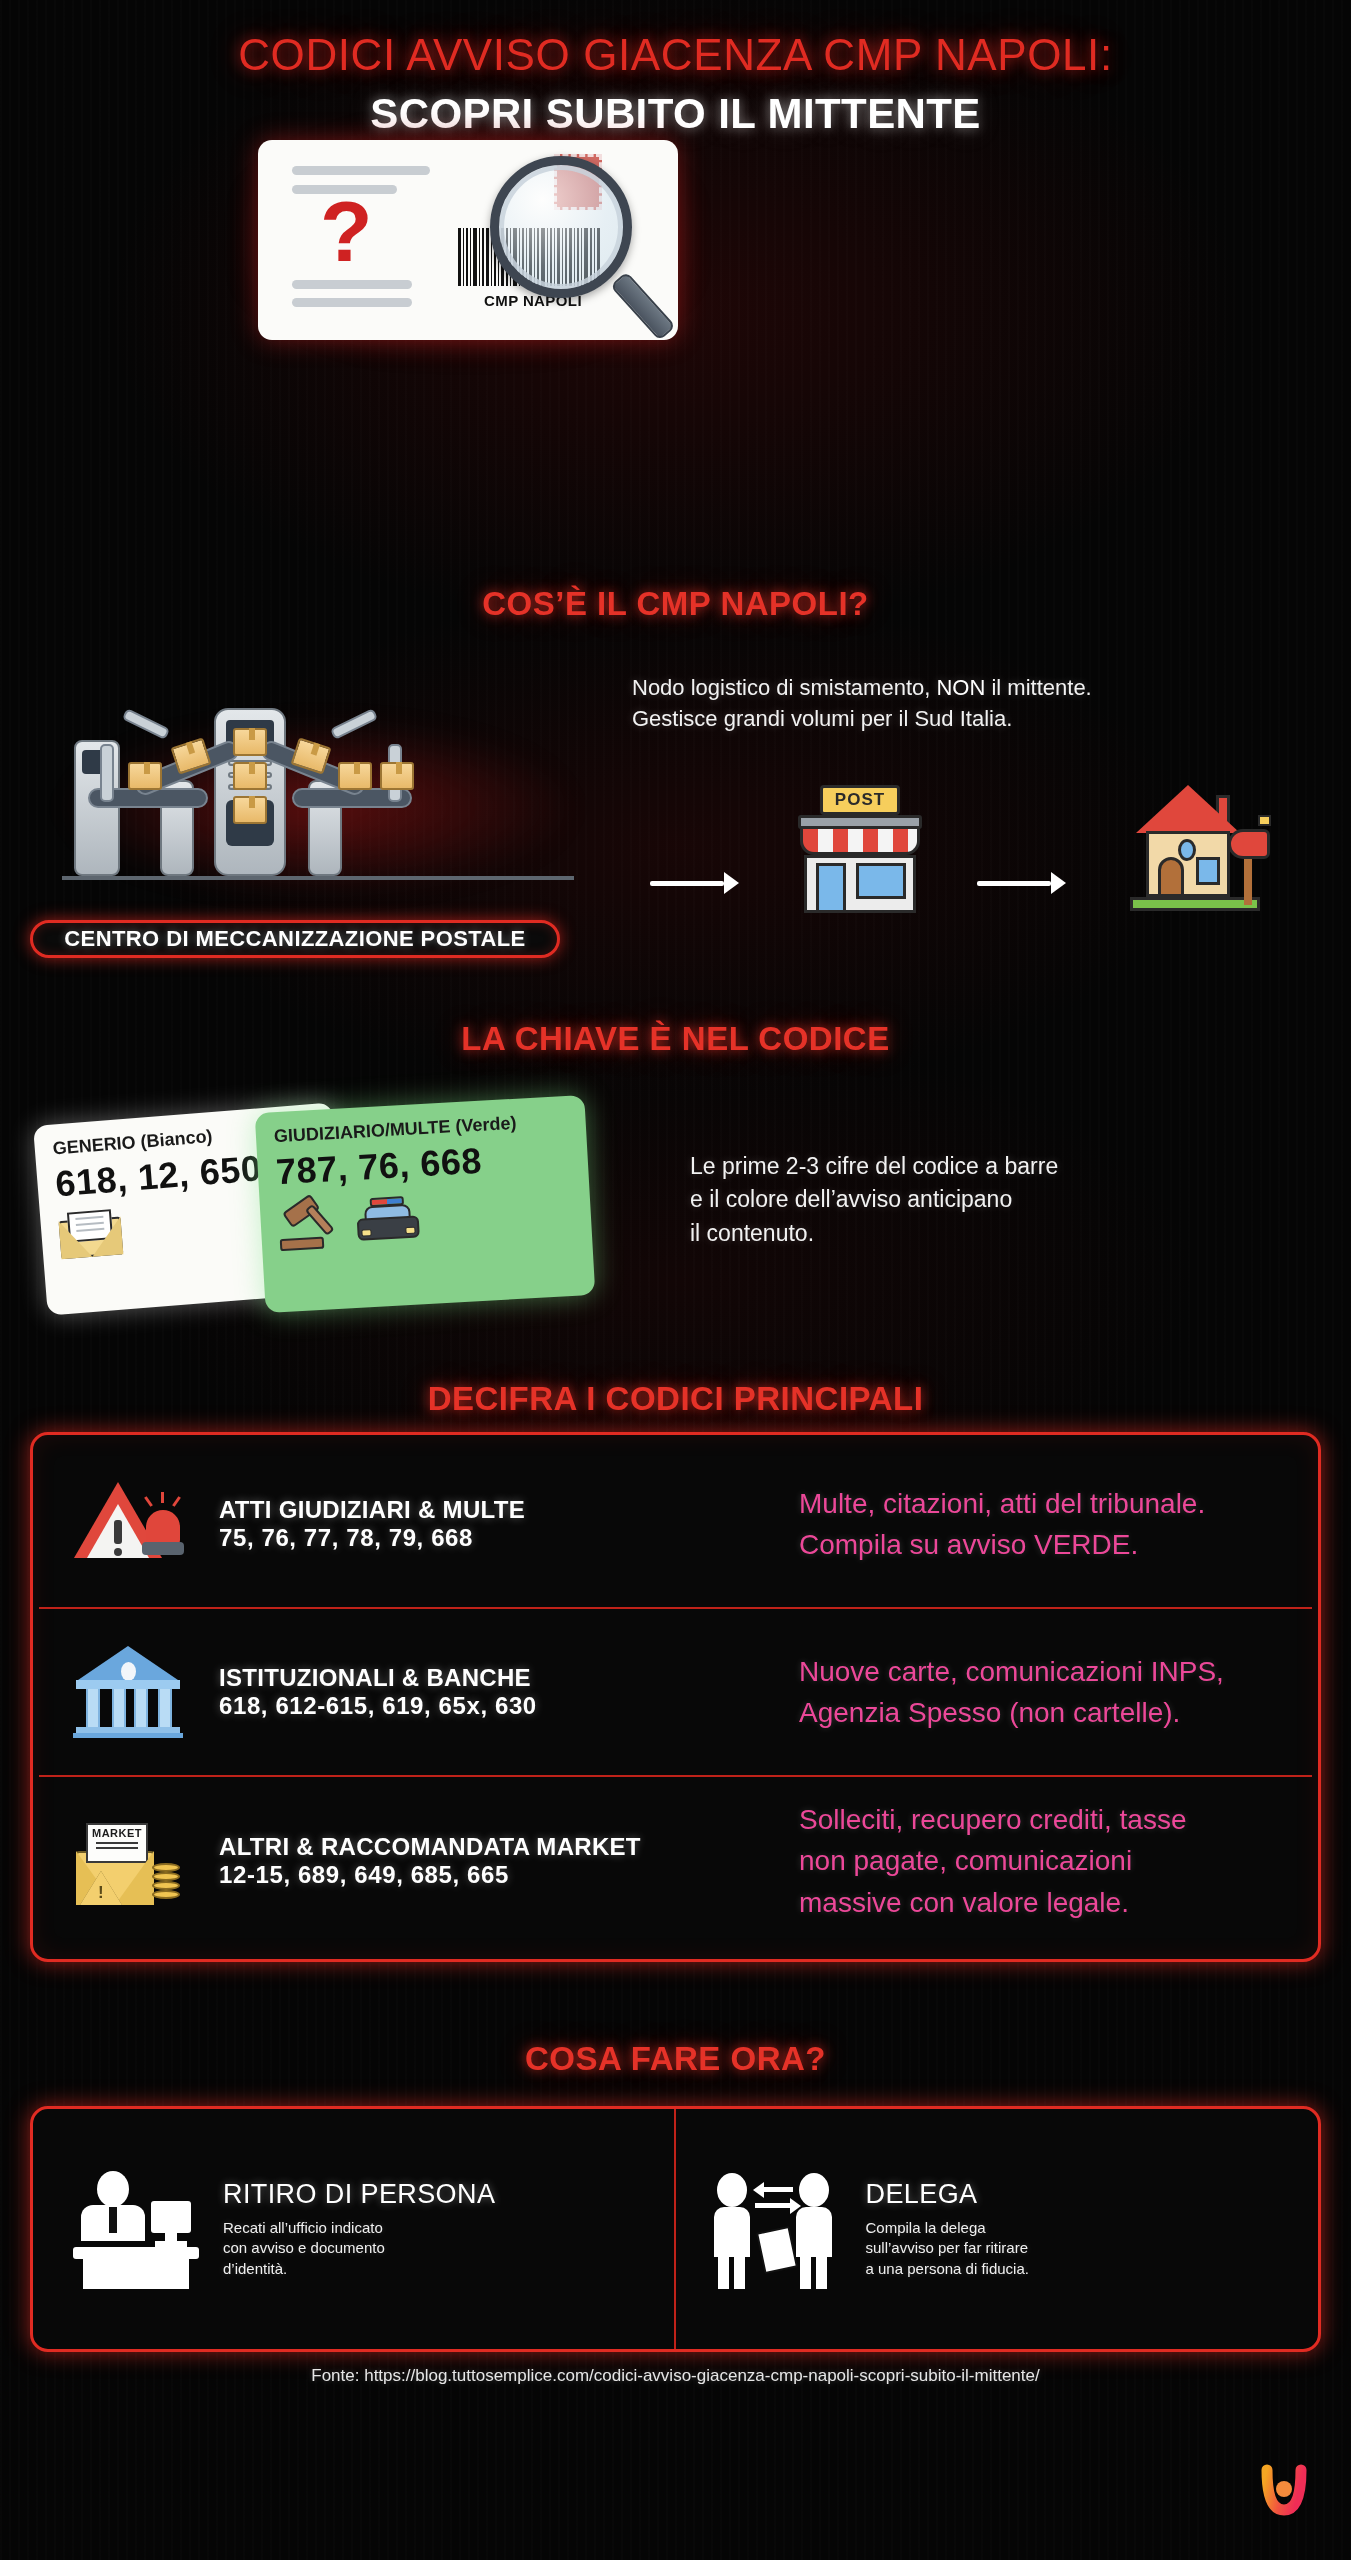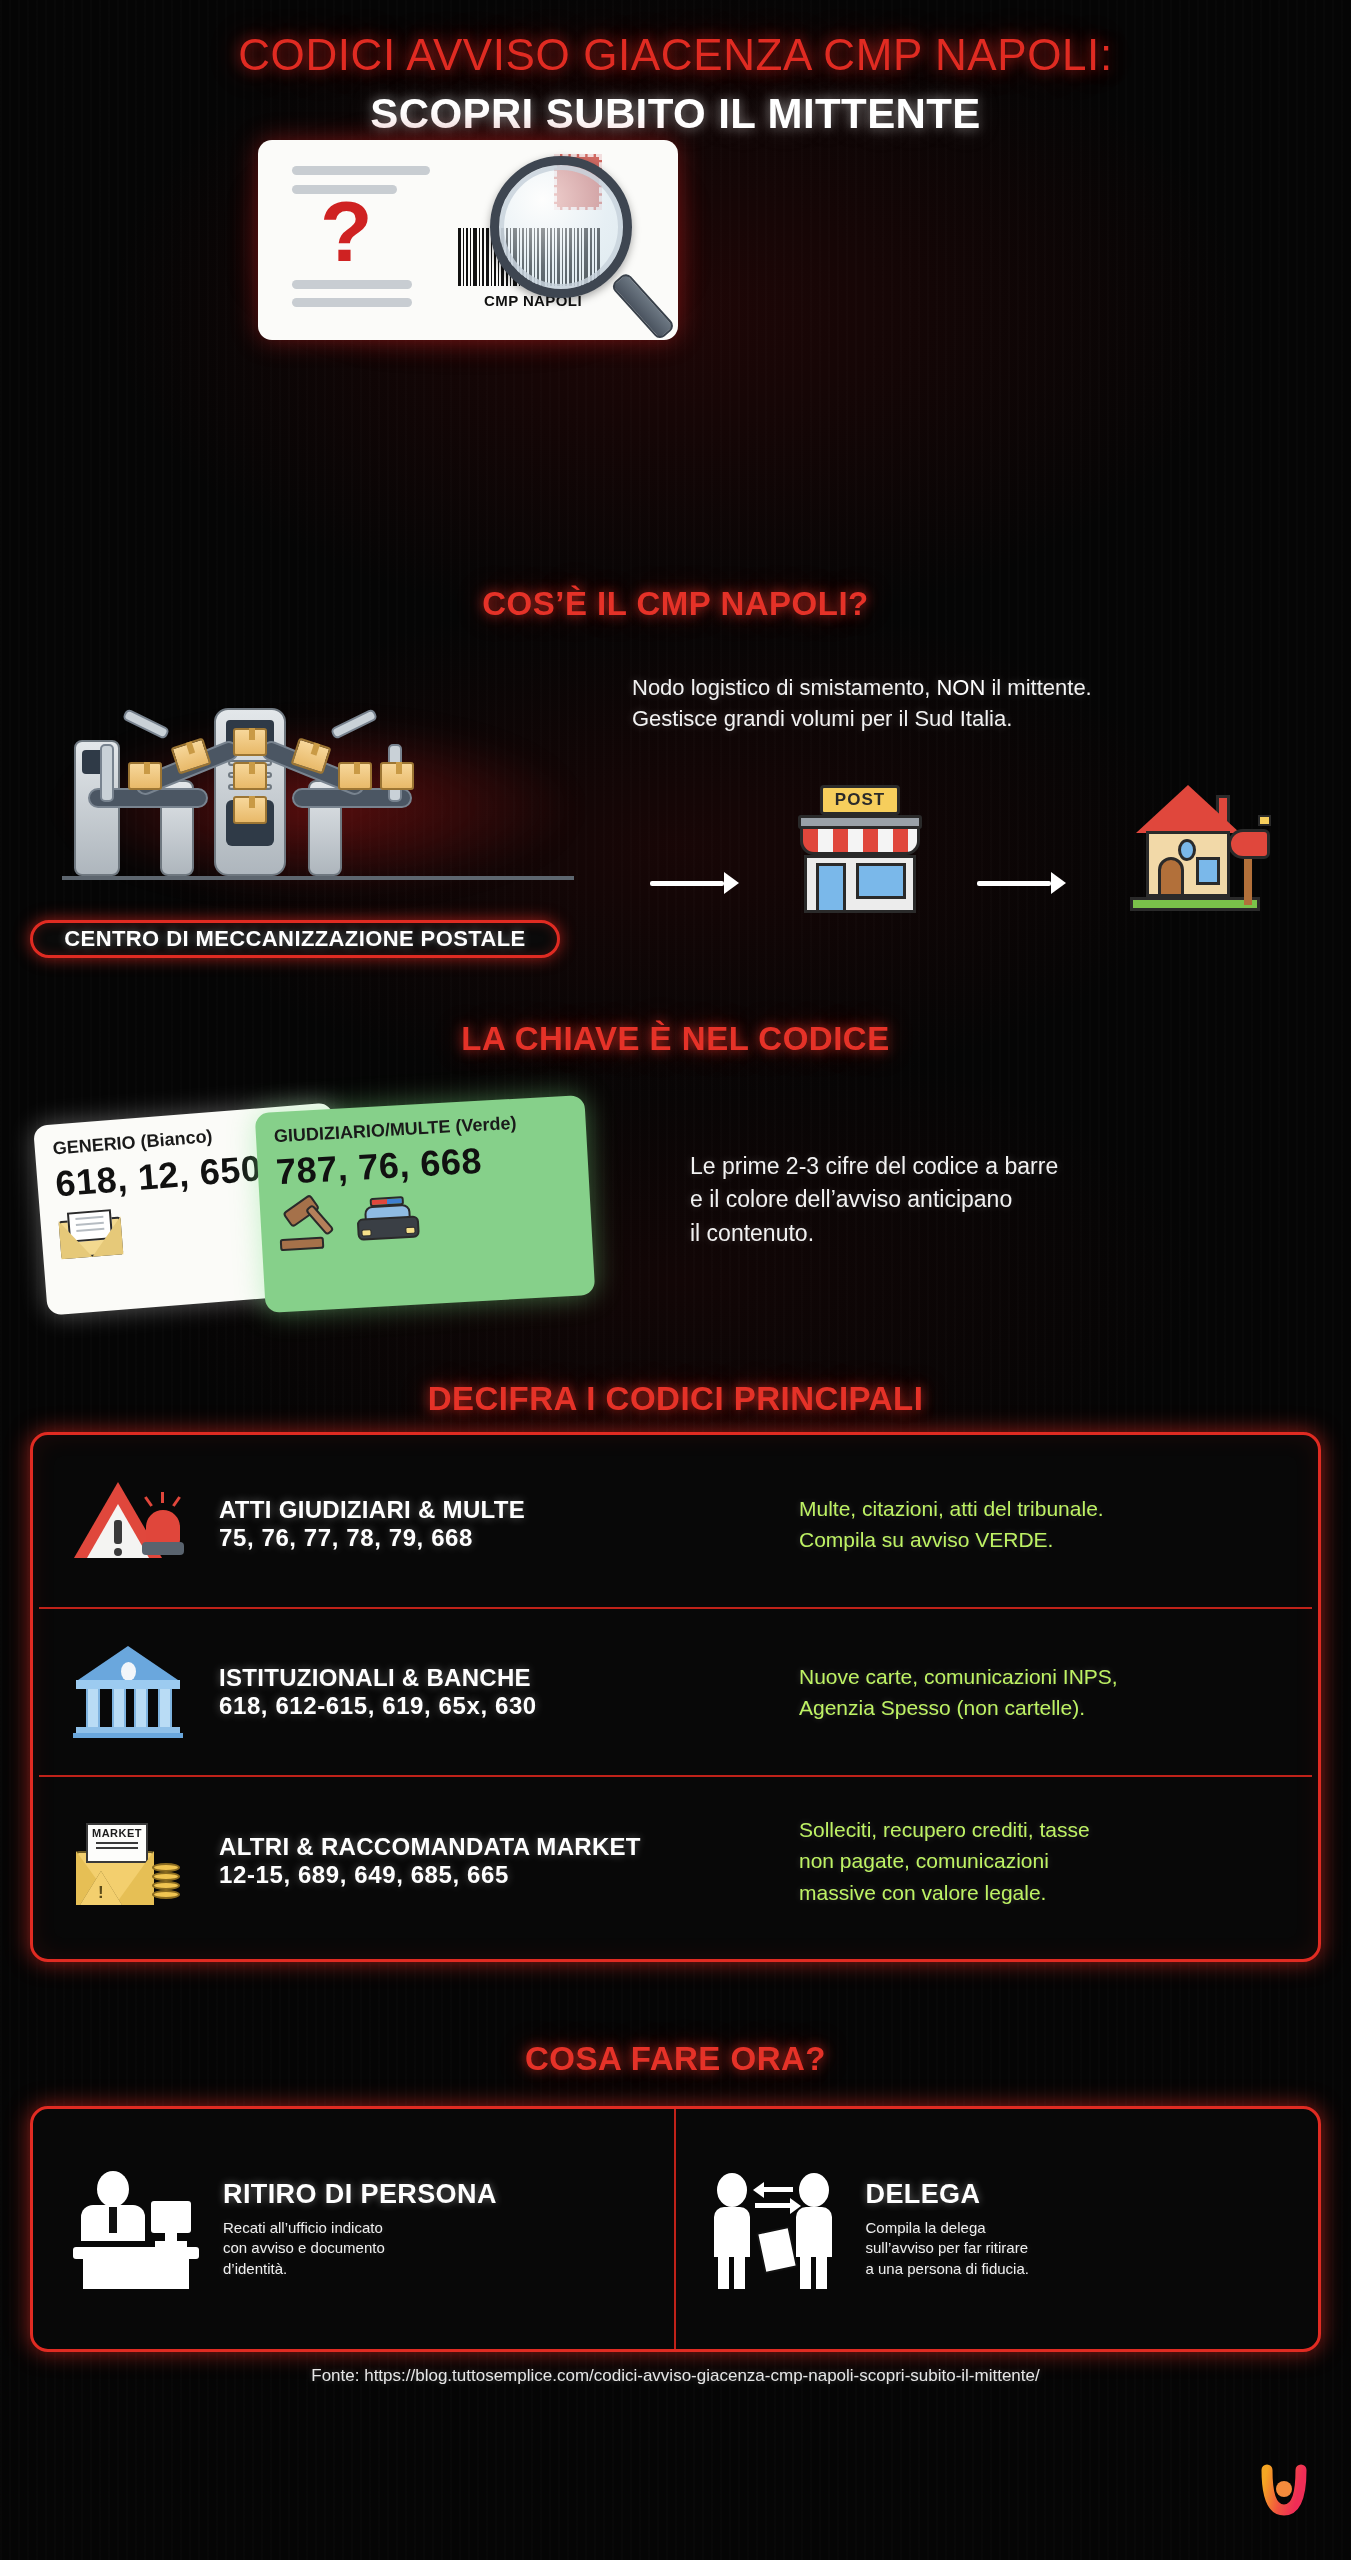--- a/index.html
+++ b/index.html
@@ -242,21 +242,21 @@
   .cr-title {
     color: #ffffff; font-size: 24px; font-weight: bold; letter-spacing: 0.3px;
     text-shadow: 0 0 9px rgba(255,255,255,0.35);
   }
   .cr-codes {
     color: #ffffff; font-size: 24px; font-weight: bold; letter-spacing: 0.6px;
     text-shadow: 0 0 10px rgba(255,255,255,0.3);
   }
   .cr-desc {
     flex: 1; padding-left: 10px; padding-right: 18px;
-    color: #bef264; font-size: 21px; line-height: 1.48;
+    color: #ec4899; font-size: 28px; line-height: 1.48;
     text-shadow: 0 0 7px rgba(255,255,255,0.2);
   }
 
   
   .icn-warn { position: relative; width: 110px; height: 92px; }
   .icn-warn .tri {
     position:absolute; left:0; top:4px; width:0; height:0;
     border-left:44px solid transparent; border-right:44px solid transparent; border-bottom:76px solid #e0473c;
   }
   .icn-warn .tri-in {
@@ -295,21 +295,21 @@
     position: absolute; top: 2106px; left: 30px; width: 1291px; height: 246px;
     border: 3px solid #e02b22; border-radius: 18px;
     box-shadow: 0 0 22px rgba(224,43,34,0.65);
     background: #080808; display: flex;
   }
   .action-panel { width: 50%; display: flex; align-items: center; padding: 22px 20px; }
   .action-panel.left { border-right: 2px solid #c02219; }
   .ap-icon { width: 170px; display: flex; align-items: center; justify-content: center; }
   .ap-txt { flex: 1; }
   .ap-title {
-    color: #ffffff; font-size: 27px; font-weight: bold; letter-spacing: 0.4px;
+    color: #ffffff; font-size: 27px; font-weight: normal; letter-spacing: 0.4px;
     text-shadow: 0 0 9px rgba(255,255,255,0.4);
   }
   .ap-desc {
     margin-top: 8px; color: #f0f0f0; font-size: 15px; line-height: 1.35;
     text-shadow: 0 0 7px rgba(255,255,255,0.2);
   }
 
   .icn-clerk { position: relative; width: 130px; height: 120px; }
   .icn-clerk .head { position:absolute; top:2px; left:24px; width:32px; height:36px; background:#fff; border-radius:50%;}
   .icn-clerk .torso { position:absolute; top:36px; left:8px; width:64px; height:36px; background:#fff; border-radius:12px 12px 0 0;}

